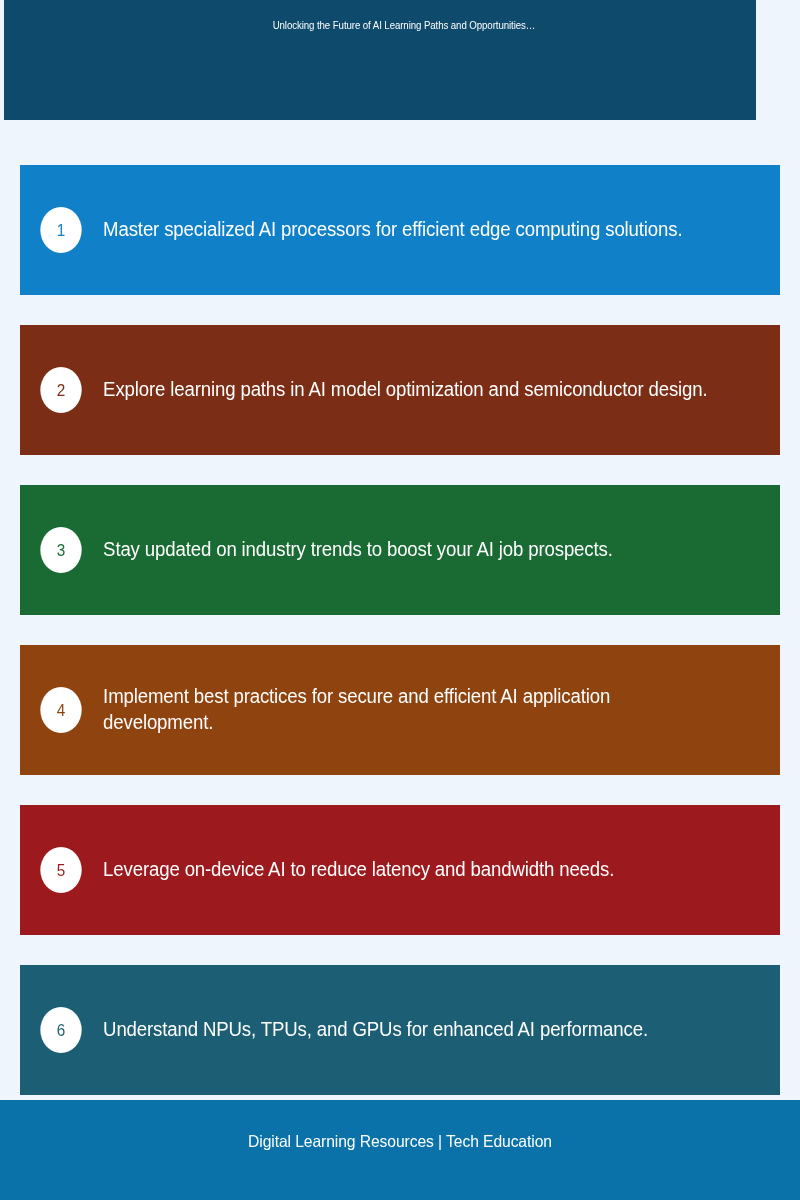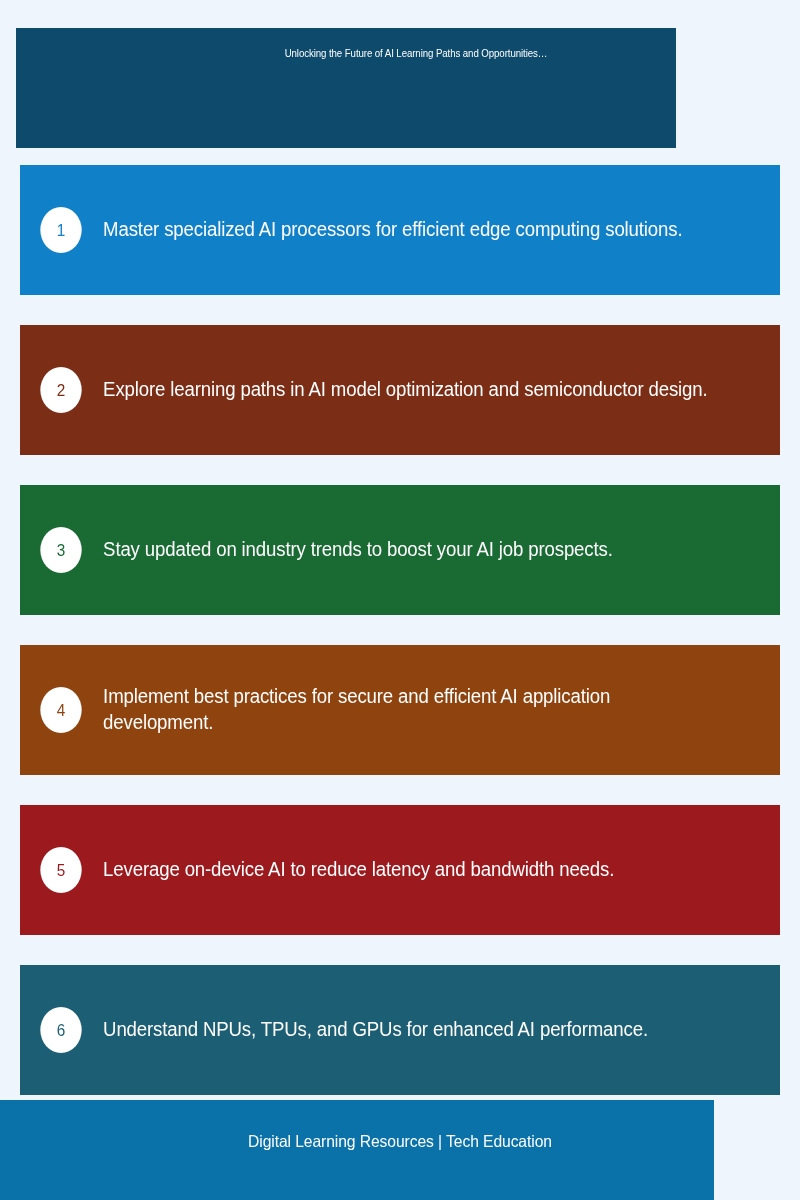--- a/index.html
+++ b/index.html
@@ -13,25 +13,24 @@
     font-family: "Liberation Sans", sans-serif;
     background: #eff5fd;
     overflow: hidden;
     position: relative;
   }
 
   
   .header {
     position: absolute;
     top: 0;
-    left: 16px;
-    width: 660px;
+    left: 4px;
+    width: 752px;
     height: 120px;
     background: #0e4a6b;
-    margin-top: 28px;
   }
 
   .header-title {
     position: absolute;
     top: 19px;
     left: 0;
     width: 800px;
     text-align: center;
     color: #ffffff;
     font-size: 11px;
@@ -88,21 +87,21 @@
     letter-spacing: -0.15px;
     transform-origin: left center;
     transform: scaleX(0.955);
   }
 
   
   .footer {
     position: absolute;
     bottom: 0;
     left: 0;
-    width: 714px;
+    width: 800px;
     height: 100px;
     background: #0a72a8;
   }
 
   .footer-text {
     position: absolute;
     top: 32px;
     left: 0;
     width: 800px;
     text-align: center;

